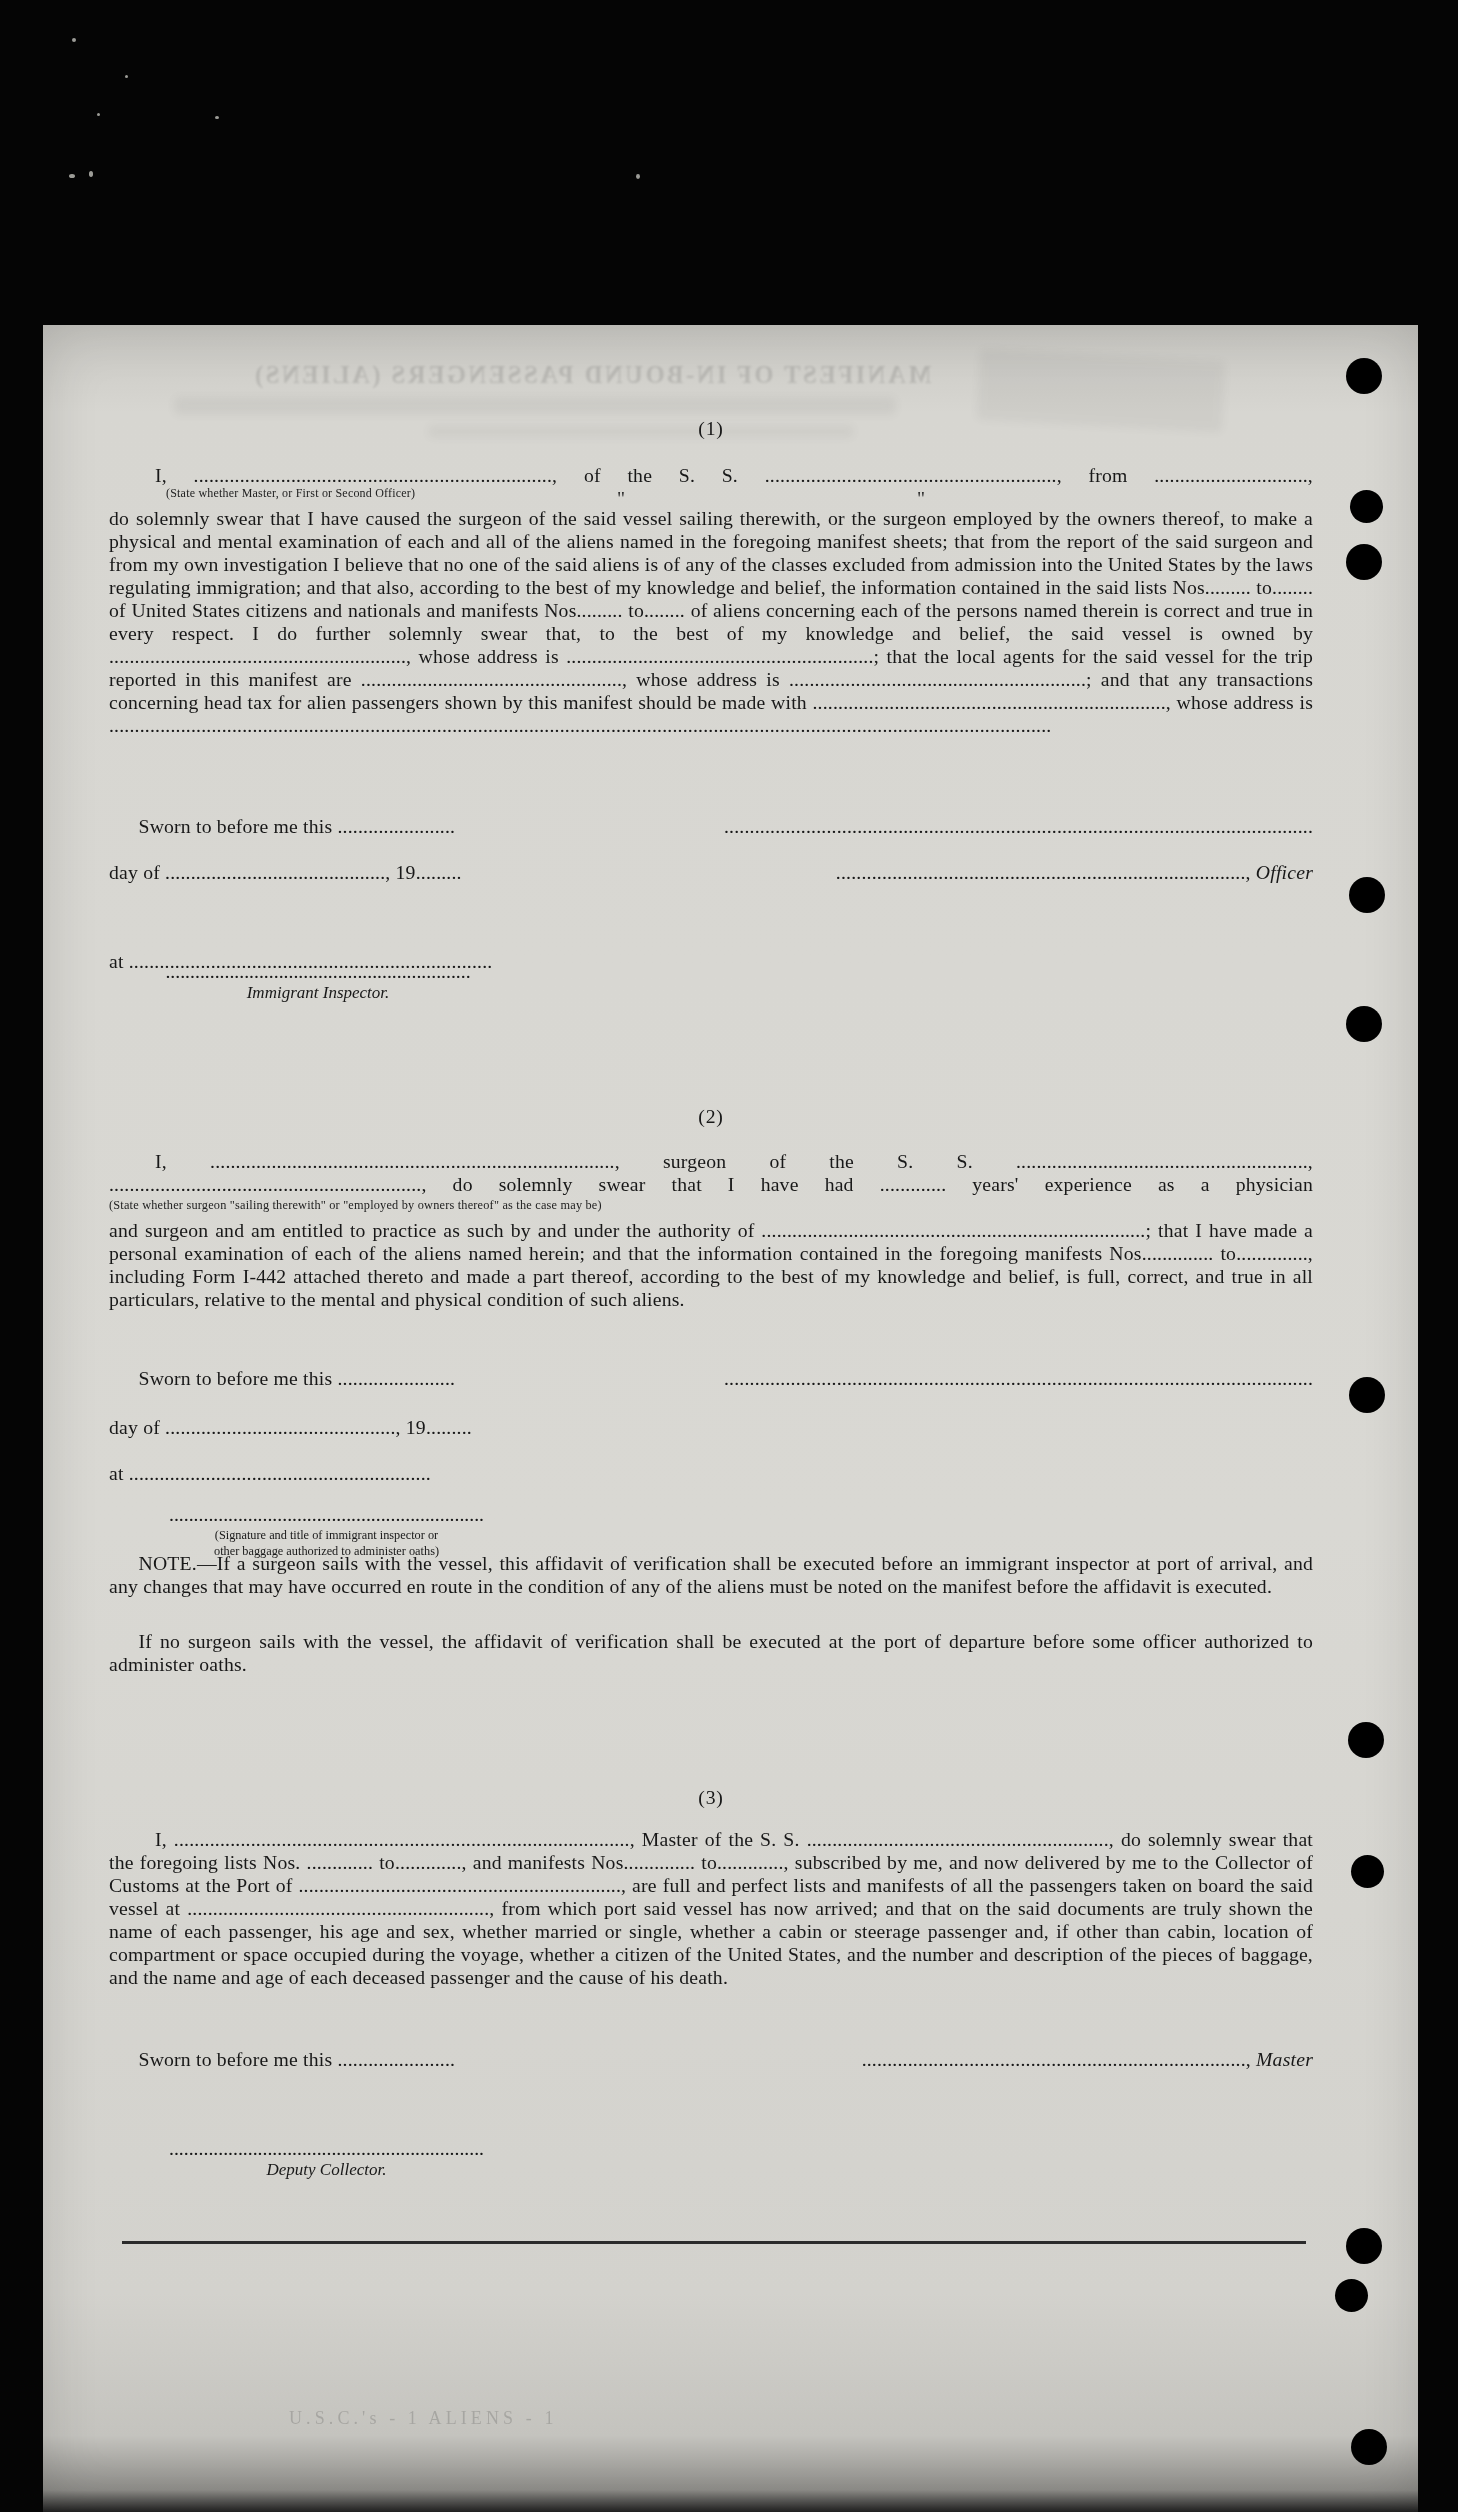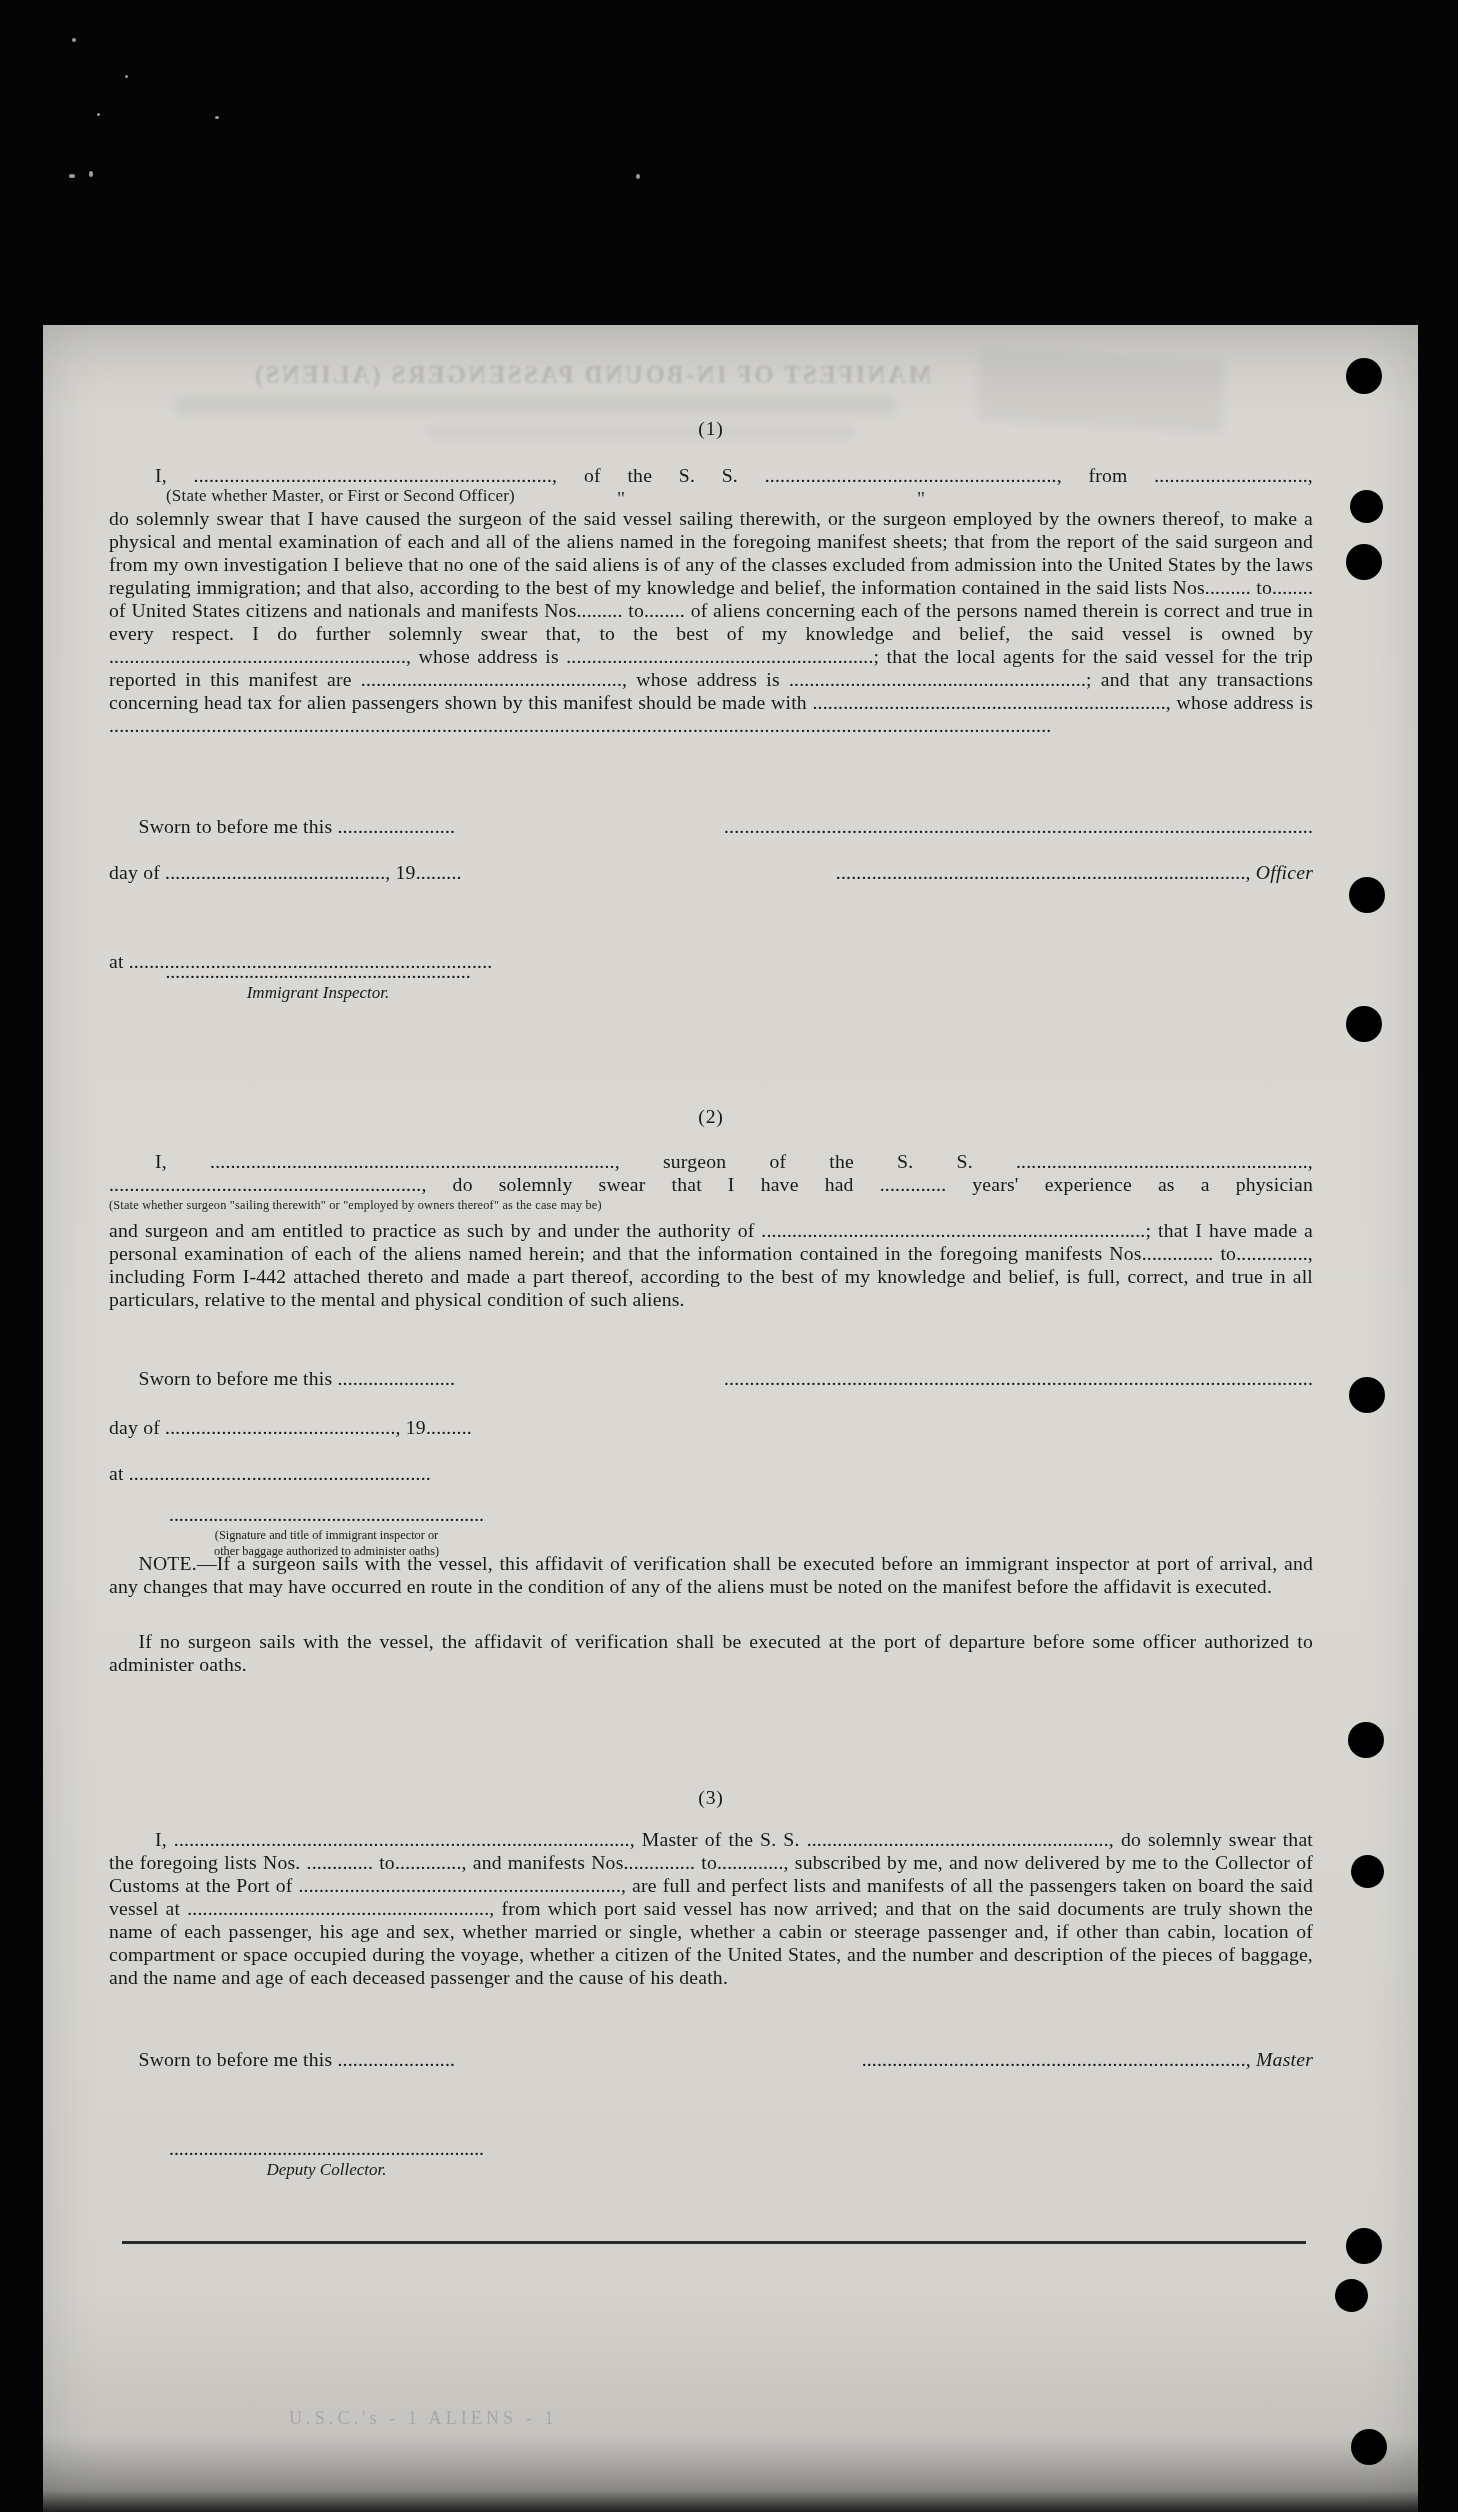--- a/index.html
+++ b/index.html
@@ -26,21 +26,21 @@
   .line, .para, .row { position:absolute; left:66px; width:1204px; font-size:19.7px; line-height:23px; letter-spacing:0.2px; }
   .para { text-align:justify; }
   .jlast { text-align:justify; text-align-last:justify; }
   .ind { text-indent:46px; }
   .ind-sm { text-indent:29.5px; }
   .pad-ind { padding-left:46px; }
   .row { display:flex; justify-content:space-between; align-items:baseline; }
   .row .left-part { white-space:nowrap; }
   .row .right-part { white-space:nowrap; text-align:right; }
   .sworn-indent { padding-left:29.5px; }
-  .small-note { position:absolute; font-size:17px; letter-spacing:0.2px; color:#222; }
+  .small-note { position:absolute; font-size:12px; letter-spacing:0.2px; color:#222; }
   .sig-block { position:absolute; text-align:center; font-size:19.7px; line-height:21.3px; }
   .sig-block .sig-label { font-style:italic; font-size:17px; margin-top:0; }
   .sig-block .sig-note { font-size:12.3px; line-height:16.4px; margin-top:1.6px; font-style:normal; }
   .it { font-style:italic; }
   .rule { position:absolute; left:79px; width:1184px; height:2.5px; background:#2b2b2b; }
   .bleed-bottom {
     position:absolute; left:246px; font-size:18px; letter-spacing:4.1px;
     color:#3a3a3a; opacity:.22; filter:blur(0.5px); white-space:nowrap;
   }
   .hole { position:absolute; width:36px; height:36px; border-radius:50%; background:#000; }

